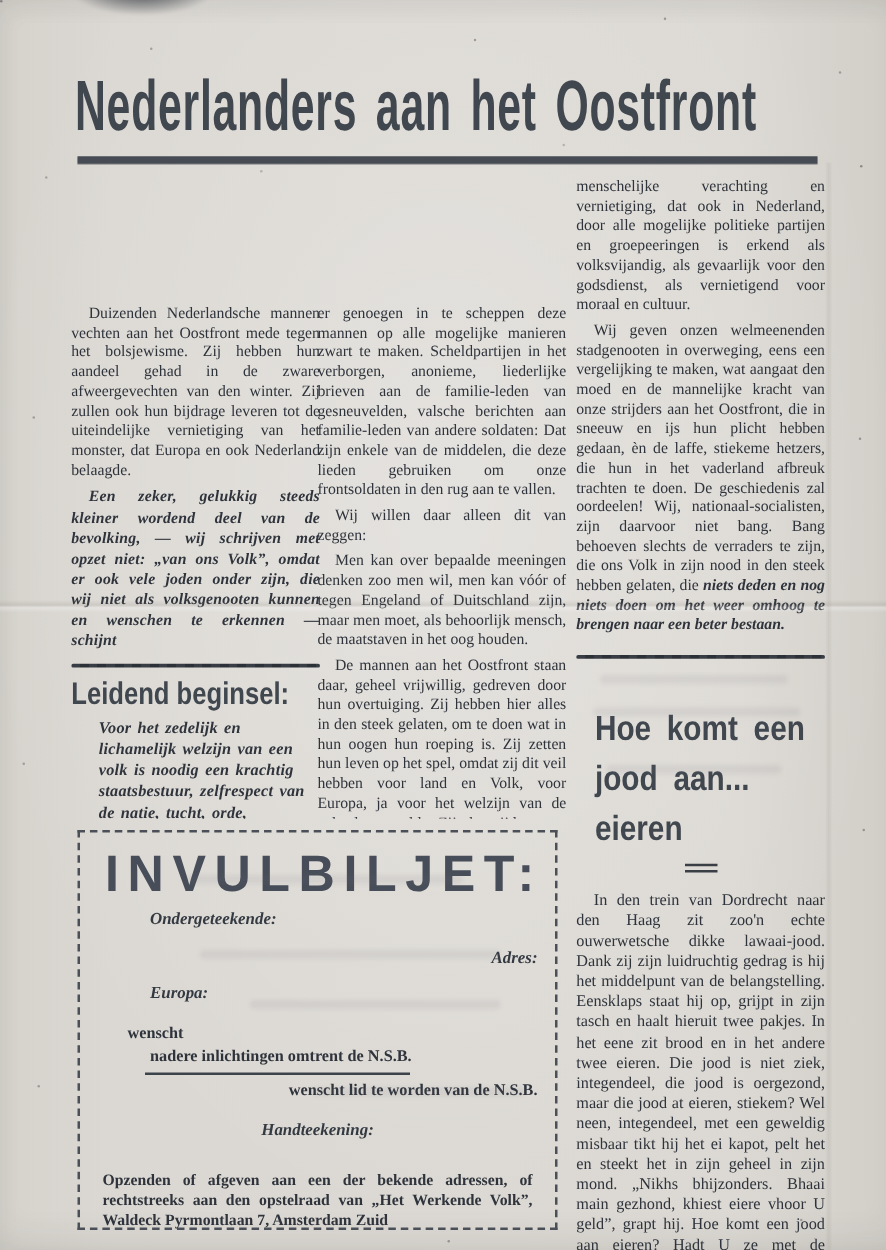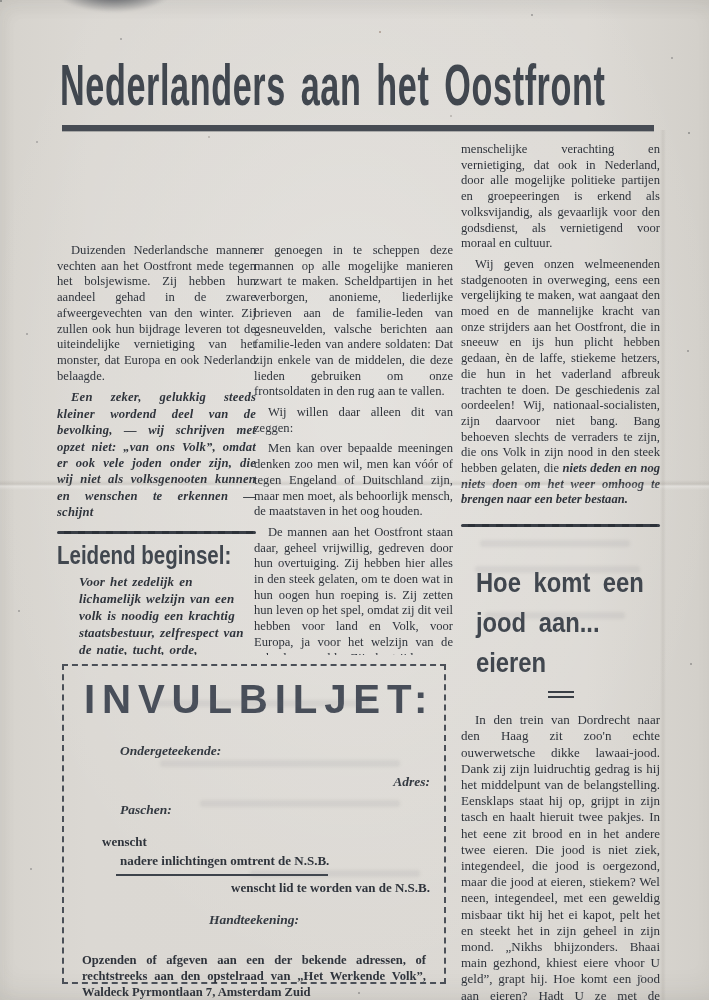--- a/index.html
+++ b/index.html
@@ -57,21 +57,21 @@
   .jood-h{margin:36px 0 0;font-size:28px;line-height:40px;}
   .jood-h .ln{display:block;transform:scaleX(.85);transform-origin:50% 50%;word-spacing:7px;}
   .dbl-rule{width:26px;margin:8px auto 14px;border-top:2px solid #3a3f46;border-bottom:2px solid #3a3f46;height:3px;}
 
   
   .form-box{position:absolute;left:62px;top:664px;width:384px;height:320px;
     border:2px dashed #4b5058;box-sizing:border-box;padding:8px 14px 0 14px;}
   .form-title{font-family:"Liberation Sans", sans-serif;font-weight:bold;font-size:41px;color:#484e59;
     letter-spacing:7px;margin:2px 0 0 6px;transform:scaleX(.98);transform-origin:0 0;white-space:nowrap;}
   .f-label{font-style:italic;font-weight:bold;font-size:13.5px;color:#343a42;}
-  .f-name{margin:20px 0 0 42px;}
+  .f-name{margin:4px 0 0 42px;}
   .f-adres{margin:15px 0 0 42px;text-align:right;}
   .f-beroep{margin:12px 0 0 42px;}
   .f-wensch{margin:16px 0 0 24px;font-weight:bold;font-size:13px;}
   .f-opt{margin:3px 0 0 42px;font-weight:bold;font-size:13px;}
   .form-rule{height:2px;background:#3d434b;width:212px;margin:5px 0 4px 38px;}
   .f-sign{margin:16px 0 0 0;text-align:center;}
   .f-footer{margin:24px 4px 0 4px;font-weight:bold;font-size:12.6px;line-height:16px;text-align:justify;}
 </style>
 </head>
 <body>
@@ -110,21 +110,21 @@
       <span class="ln">eieren</span>
     </h3>
     <div class="dbl-rule"></div>
     <p class="ind" style="font-size:13px;line-height:16.2px;">In den trein van Dordrecht naar den Haag zit zoo'n echte ouwerwetsche dikke lawaai-jood. Dank zij zijn luidruchtig gedrag is hij het middelpunt van de belangstelling. Eensklaps staat hij op, grijpt in zijn tasch en haalt hieruit twee pakjes. In het eene zit brood en in het andere twee eieren. Die jood is niet ziek, integendeel, die jood is oergezond, maar die jood at eieren, stiekem? Wel neen, integendeel, met een geweldig misbaar tikt hij het ei kapot, pelt het en steekt het in zijn geheel in zijn mond. „Nikhs bhijzonders. Bhaai main gezhond, khiest eiere vhoor U geld”, grapt hij. Hoe komt een jood aan eieren? Hadt U ze met de Paschen?, Hij wèl! Die arme joden toch.</p>
   </div>
 
   <div class="form-box">
     <div class="form-title">INVULBILJET:</div>
     <div class="f-label f-name">Ondergeteekende:</div>
     <div class="f-label f-adres">Adres:</div>
-    <div class="f-label f-beroep">Paschen:</div>
+    <div class="f-label f-beroep">Europa:</div>
     <div class="f-wensch">wenscht</div>
     <div class="f-opt">nadere inlichtingen omtrent de N.S.B.</div>
     <div class="form-rule"></div>
     <div class="f-opt" style="margin-left:38px;text-align:right;">wenscht lid te worden van de N.S.B.</div>
     <div class="f-label f-sign">Handteekening:</div>
     <div class="f-footer">Opzenden of afgeven aan een der bekende adressen, of rechtstreeks aan den opstelraad van „Het Werkende Volk”, Waldeck Pyrmontlaan 7, Amsterdam Zuid</div>
   </div>
 
   <div class="ghost" style="left:480px;top:540px;width:150px;"></div>
   <div class="ghost" style="left:475px;top:566px;width:165px;"></div>

